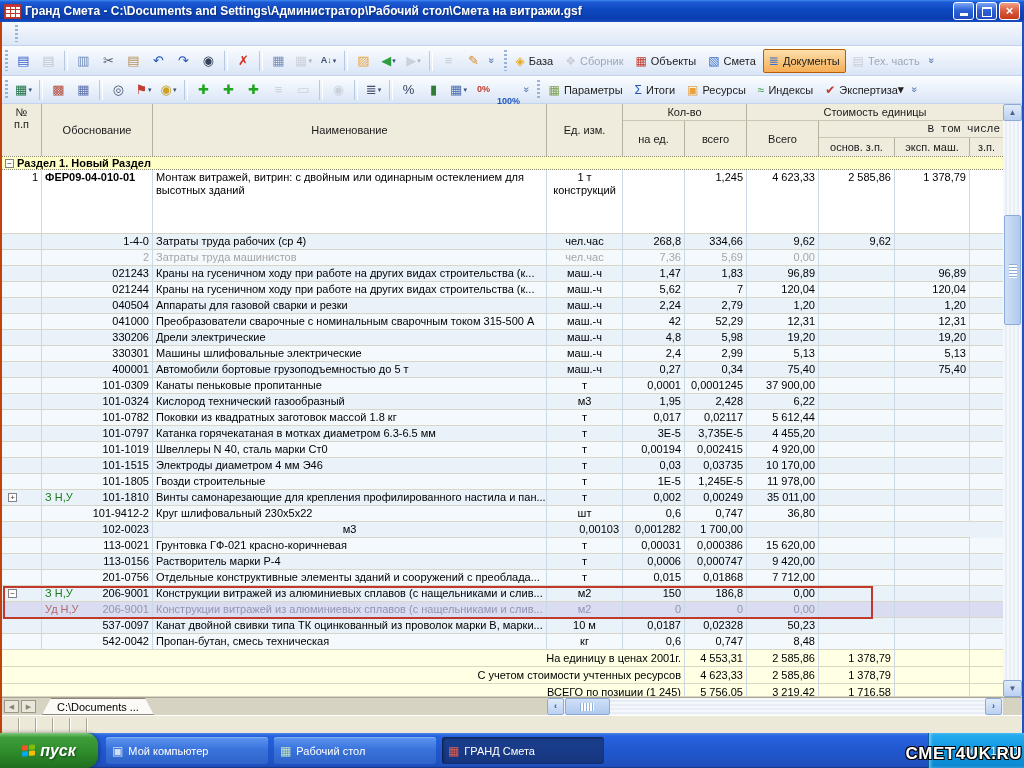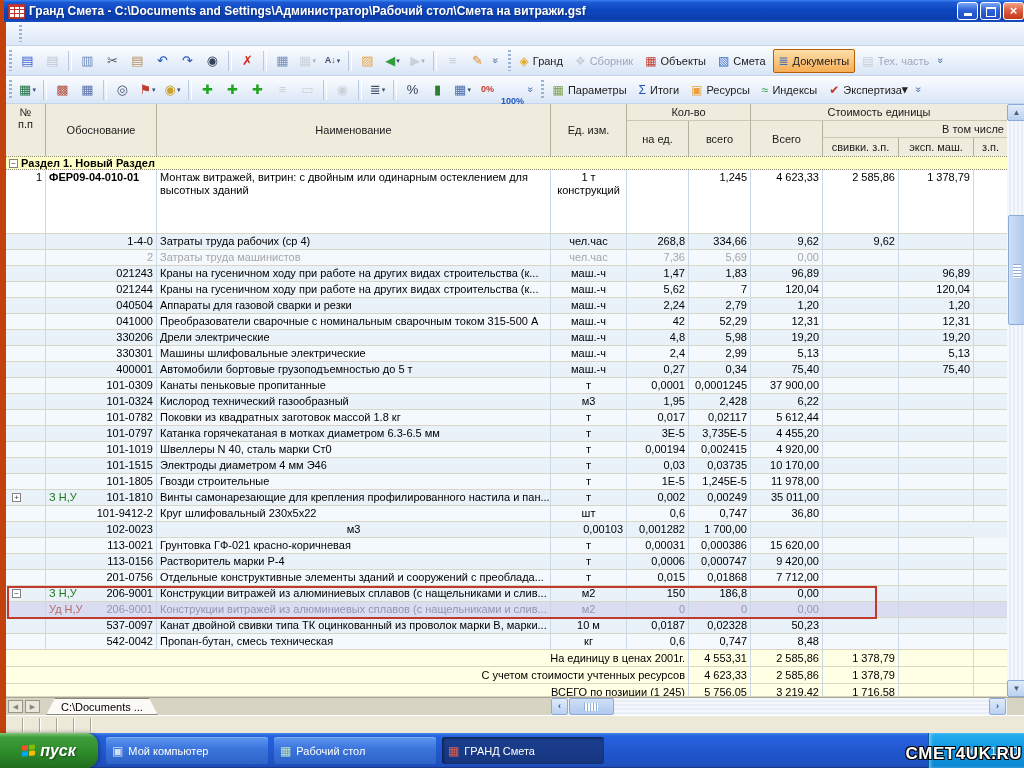--- a/index.html
+++ b/index.html
@@ -1,20 +1,20 @@
 <!DOCTYPE html>
 <html><head>
 <meta charset="utf-8">
 <style>
   html,body{margin:0;padding:0;background:#000;}
   .screen{position:relative;width:1024px;height:768px;overflow:hidden;
     font-family:"Liberation Sans",sans-serif;background:#ECE9D8;cursor:default;}
   
   .app{position:absolute;left:0;top:0;width:1024px;height:733px;
-    border-left:6px solid #c2410c;border-right:2px solid #1E52C4;box-sizing:border-box;background:#ECE9D8;}
+    border-left:2px solid #c2410c;border-right:2px solid #1E52C4;box-sizing:border-box;background:#ECE9D8;}
   
   .titlebar{position:absolute;left:-2px;top:0;width:1024px;height:22px;
     background:linear-gradient(180deg,#3D87F2 0%,#1C5AD4 10%,#0D47C0 45%,#0A3EAE 85%,#1A50C4 100%);
     display:flex;align-items:center;padding:0 4px;box-sizing:border-box;}
   .applogo{width:15px;height:13px;background:#fff;border:1px solid #A33;
     background-image:linear-gradient(#C33 2px,transparent 2px),linear-gradient(#c0392b 1px,transparent 1px),linear-gradient(90deg,#c0392b 1px,transparent 1px);
     background-size:100% 100%,5px 4px,5px 4px;margin-right:4px;flex:none;}
   .title{color:#fff;font-weight:bold;font-size:12px;text-shadow:1px 1px 1px #10307A;
     white-space:nowrap;overflow:hidden;flex:1;}
   .winbtns{display:flex;gap:2px;}
@@ -47,21 +47,21 @@
   .lbtn.dis{color:#9CA8B8;}
   .lbtn.dis .ico{opacity:.45;filter:grayscale(1);}
   .lbtn.hl{background:linear-gradient(180deg,#FDDFAC,#F6AE54);border:1px solid #B65D08;border-radius:2px;}
   .ovf{font-size:10px;color:#4A6FA8;transform:rotate(90deg);margin:0 3px;flex:none;}
   
   .grid10{display:grid;grid-template-columns:40px 111px 394px 76px 62px 62px 72px 76px 75px 33px;}
   .thead{position:absolute;left:0;top:104px;width:1001px;height:52px;background:#F0ECDD;
     font-size:11px;color:#1a1a1a;grid-template-rows:17px 17px 18px;border-bottom:1px solid #9C9884;}
   .hc{border-right:1px solid #B5B19C;border-bottom:1px solid #CBC7B2;display:flex;align-items:center;justify-content:center;box-sizing:border-box;padding:0 3px;}
   .hc.nb{border-bottom:none;}
-  .hc.r{justify-content:flex-end;}
+  .hc.r{justify-content:flex-end;font-family:Liberation Mono, monospace;}
   .h-num{white-space:pre-line;text-align:center;line-height:12px;align-items:flex-start;padding-top:2px;}
   .sectionrow{position:absolute;left:0;top:156px;width:1001px;height:14px;background:#FFFFC6;
     border-top:1px dotted #8A8A74;border-bottom:1px dotted #8A8A74;box-sizing:border-box;
     font-size:11px;font-weight:bold;display:flex;align-items:center;}
   .tree{width:9px;height:9px;border:1px solid #848284;background:#fff;font-size:8px;line-height:7px;
     text-align:center;box-sizing:border-box;margin:0 3px;color:#333;flex:none;font-weight:normal;}
   .posrow{position:absolute;left:0;top:170px;width:1001px;height:64px;background:#fff;font-size:11px;}
   .posrow .c,.trow .c,.frow .c{border-right:1px solid #CBD8E5;border-bottom:1px solid #DAD6C6;
     box-sizing:border-box;padding:0 3px;overflow:hidden;white-space:nowrap;}
   .posrow .c{white-space:normal;padding-top:1px;line-height:13px;}
@@ -236,21 +236,21 @@
   </span>
           <span class="tbtn">
     <i class="ico" style="color: rgb(216, 140, 40);">✎</i>
   </span>
         </span>
       <span class="ovf">»</span>
       <span class="grip" style="margin-left:6px"></span>
       <span style="display:flex;align-items:center">
           <span class="lbtn">
     <i class="ico" style="color: rgb(232, 168, 32);">◈</i>
-    <span>Гранд</span>
+    <span>База</span>
 
   </span>
           <span class="lbtn dis">
     <i class="ico" style="color: rgb(154, 166, 180);">❖</i>
     <span>Сборник</span>
 
   </span>
           <span class="lbtn">
     <i class="ico" style="color: rgb(192, 57, 43);">▦</i>
     <span>Объекты</span>
@@ -393,21 +393,21 @@
 п.п</div>
       <div class="hc nb" style="grid-row:1/4">Обоснование</div>
       <div class="hc nb" style="grid-row:1/4">Наименование</div>
       <div class="hc nb" style="grid-row:1/4">Ед. изм.</div>
       <div class="hc" style="grid-column:5/7">Кол-во</div>
       <div class="hc" style="grid-column:7/11;border-right:none">Стоимость единицы</div>
       <div class="hc nb" style="grid-row:2/4">на ед.</div>
       <div class="hc nb" style="grid-row:2/4">всего</div>
       <div class="hc nb" style="grid-row:2/4">Всего</div>
       <div class="hc r" style="grid-column:8/11;border-right:none">В том числе</div>
-      <div class="hc nb">свивки. з.п.</div>
+      <div class="hc nb">основ. з.п.</div>
       <div class="hc nb">эксп. маш.</div>
       <div class="hc nb" style="border-right:none">з.п.</div>
     </div>
 
     <div class="sectionrow">
       <span class="tree">−</span>
       <span>Раздел 1. Новый Раздел</span>
     </div>
 
     <div class="posrow grid10" style="display:grid">

